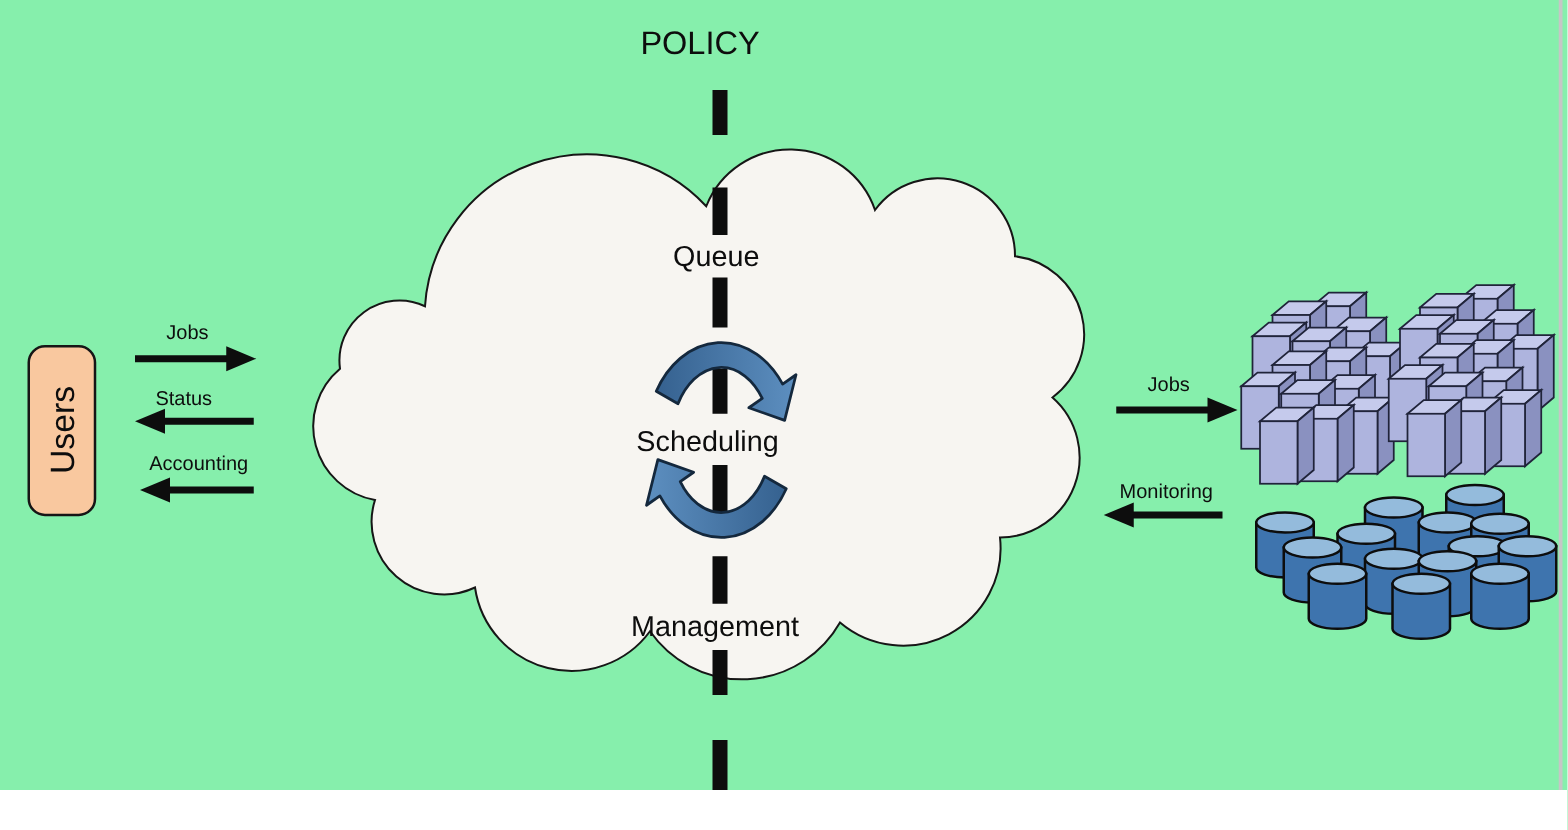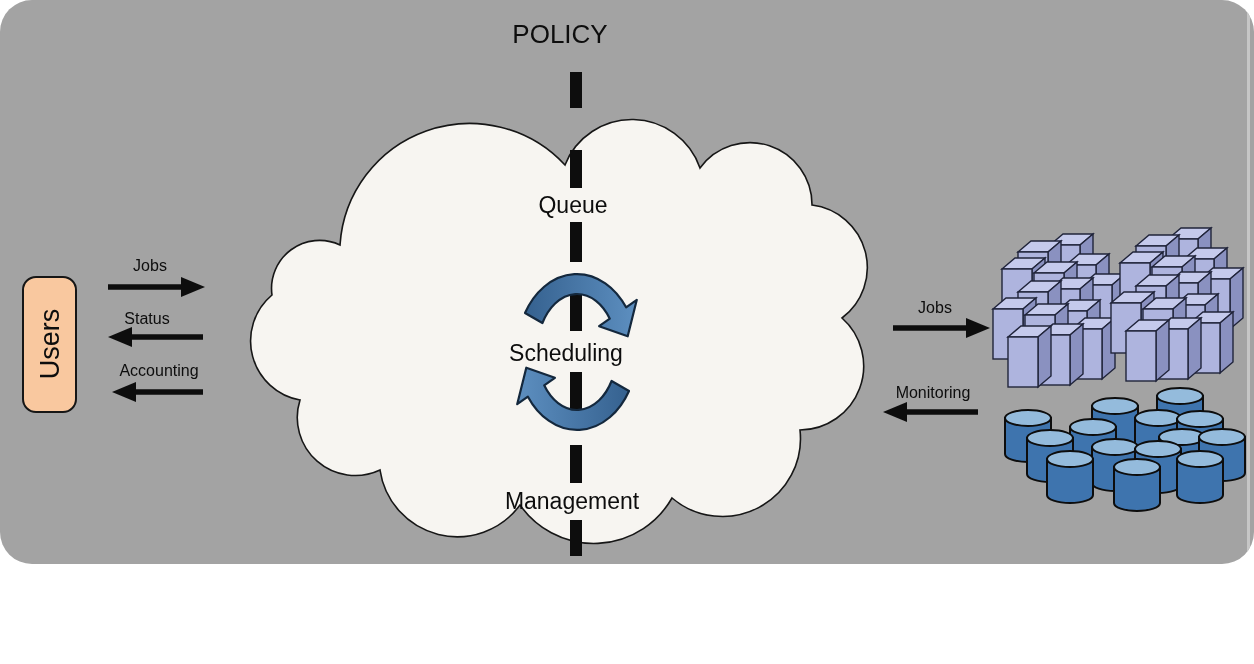--- a/index.html
+++ b/index.html
@@ -1,22 +1,21 @@
 <!DOCTYPE html>
 <html><head>
 <meta charset="utf-8">
 <style>
   html,body{margin:0;padding:0;background:#ffffff;}
   .stage{
     position:relative;
-    width:1254px;height:564px;
-    background:#a3a3a3;
+    width:1254px;height:632px;
+    background:#86efac;
     overflow:hidden;
     font-family:"Liberation Sans", sans-serif;
-    border-radius:32px;
   }
   svg text{
     font-family:"Liberation Sans", sans-serif;
     fill:#0d0d0d;
   }
   .big-label{font-size:23px;}
   .small-label{font-size:16px;}
   .title-label{font-size:26px;}
   .users-label{font-size:27px;}
 </style>

